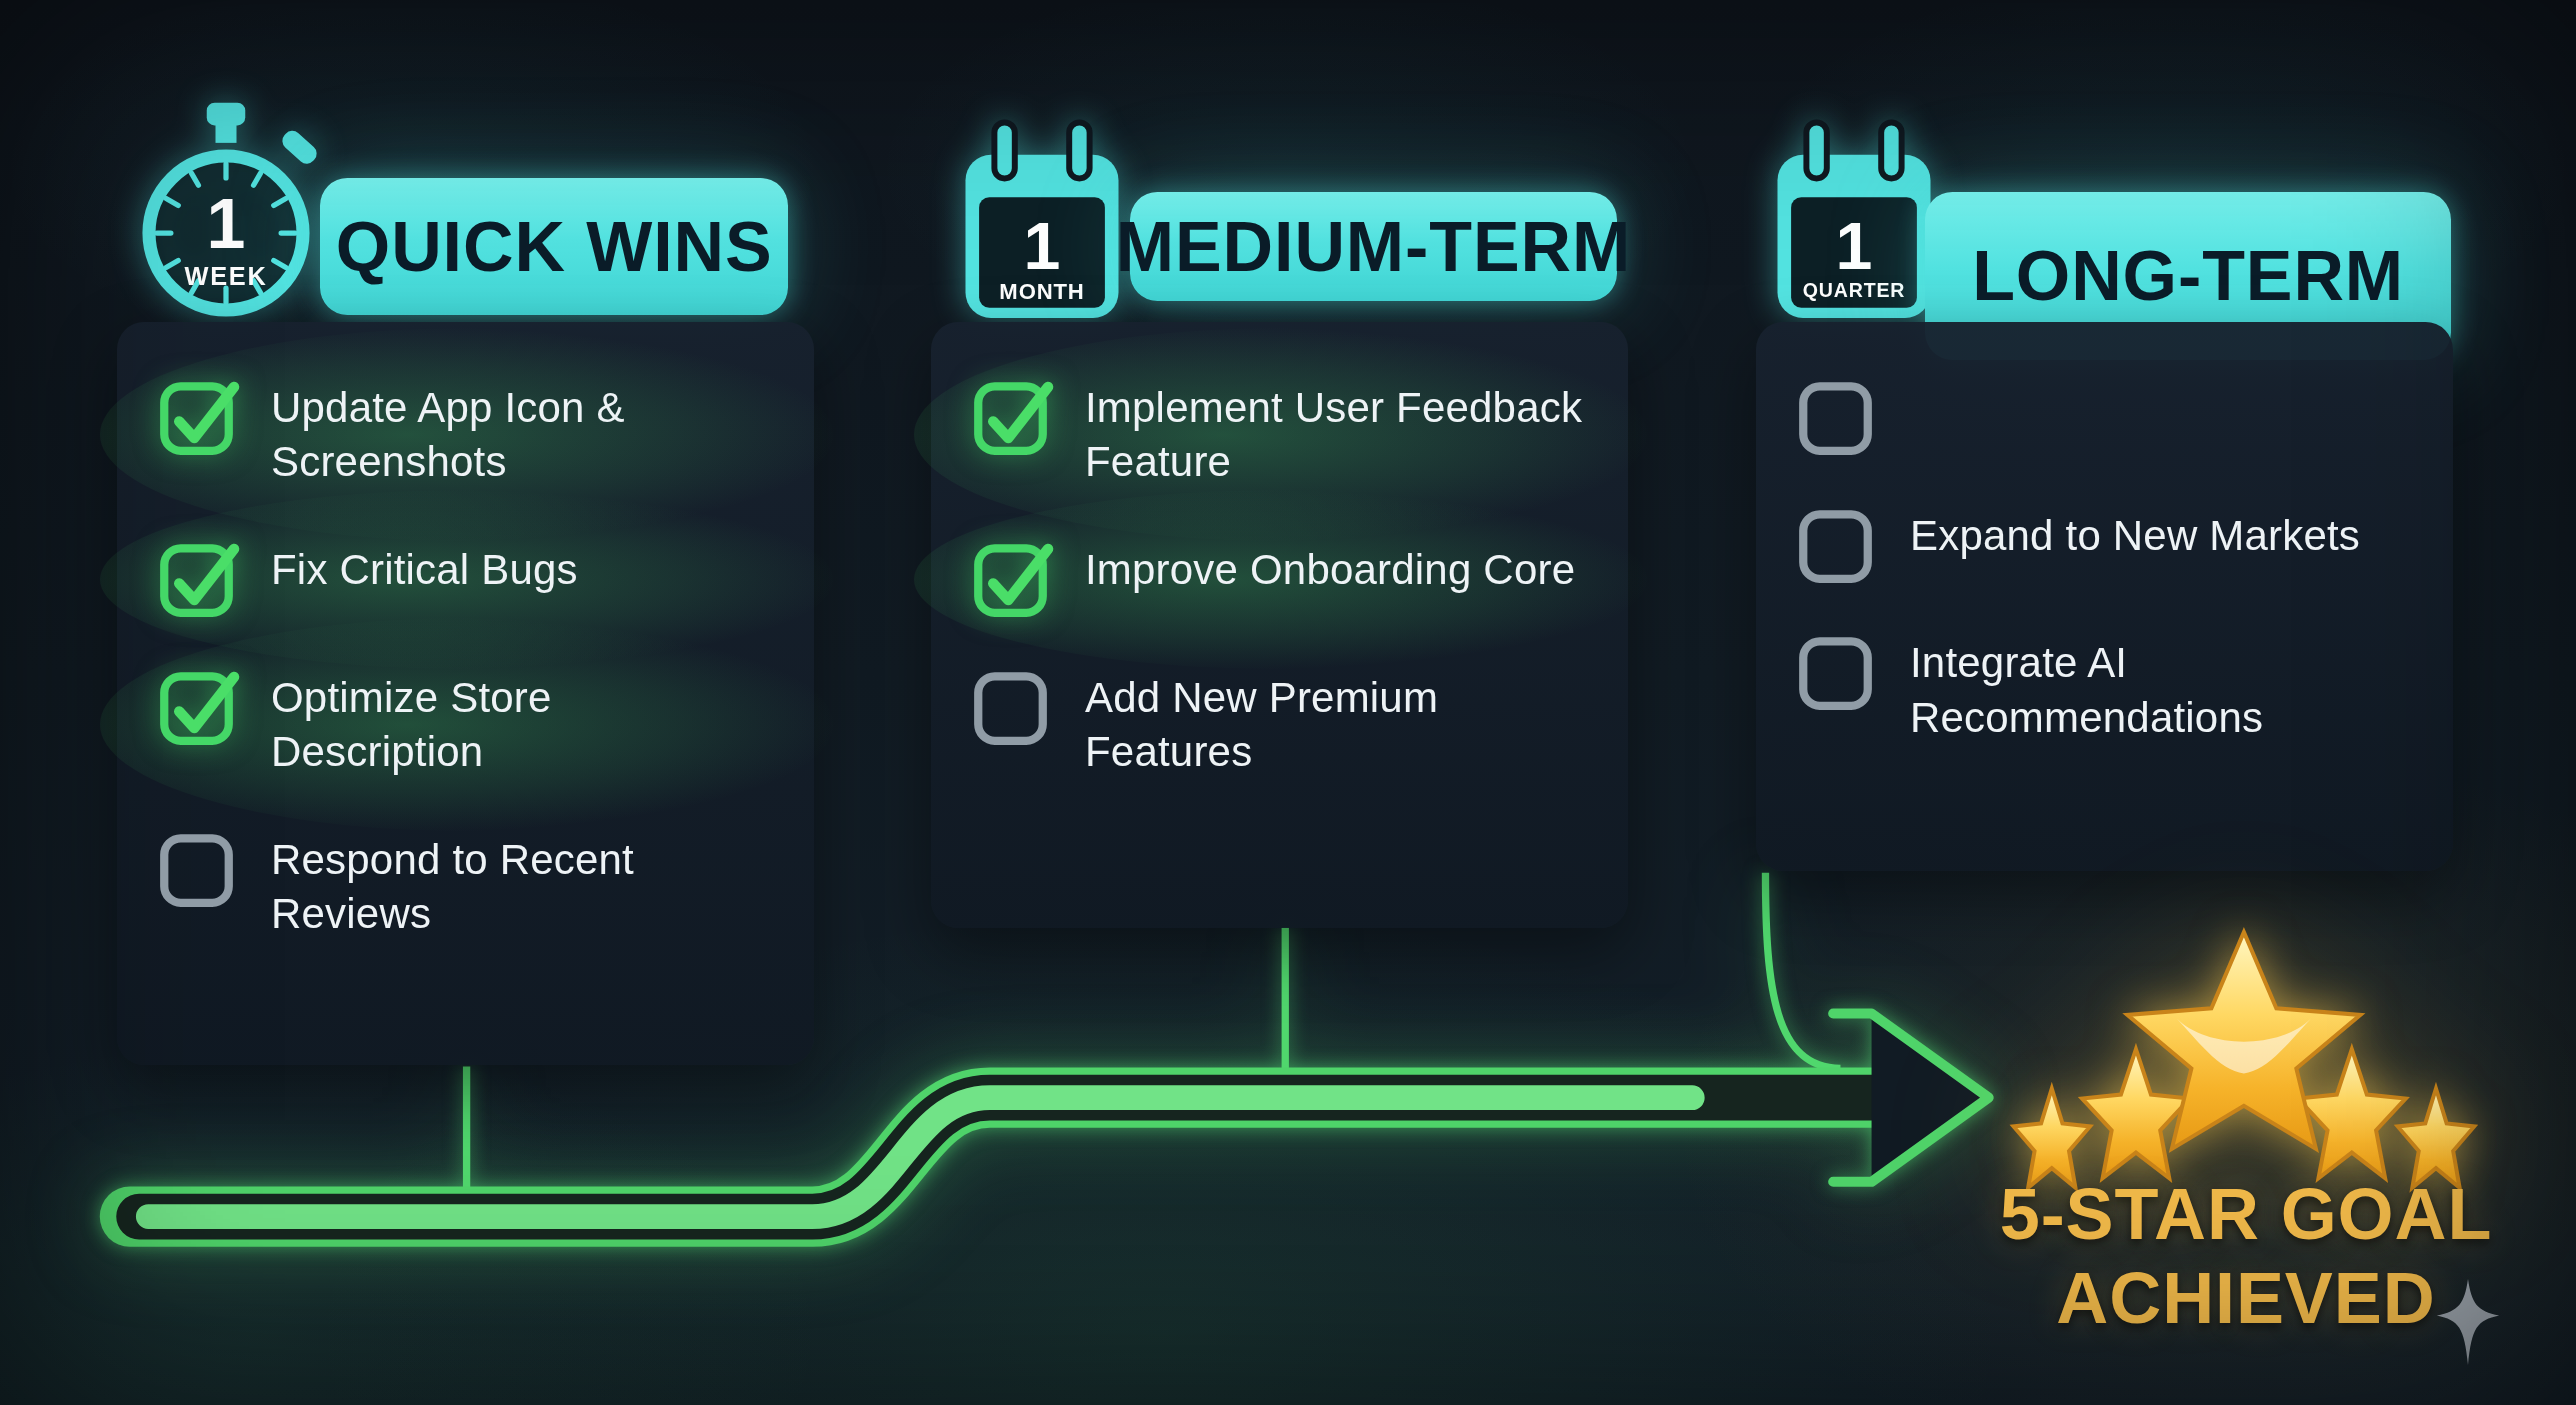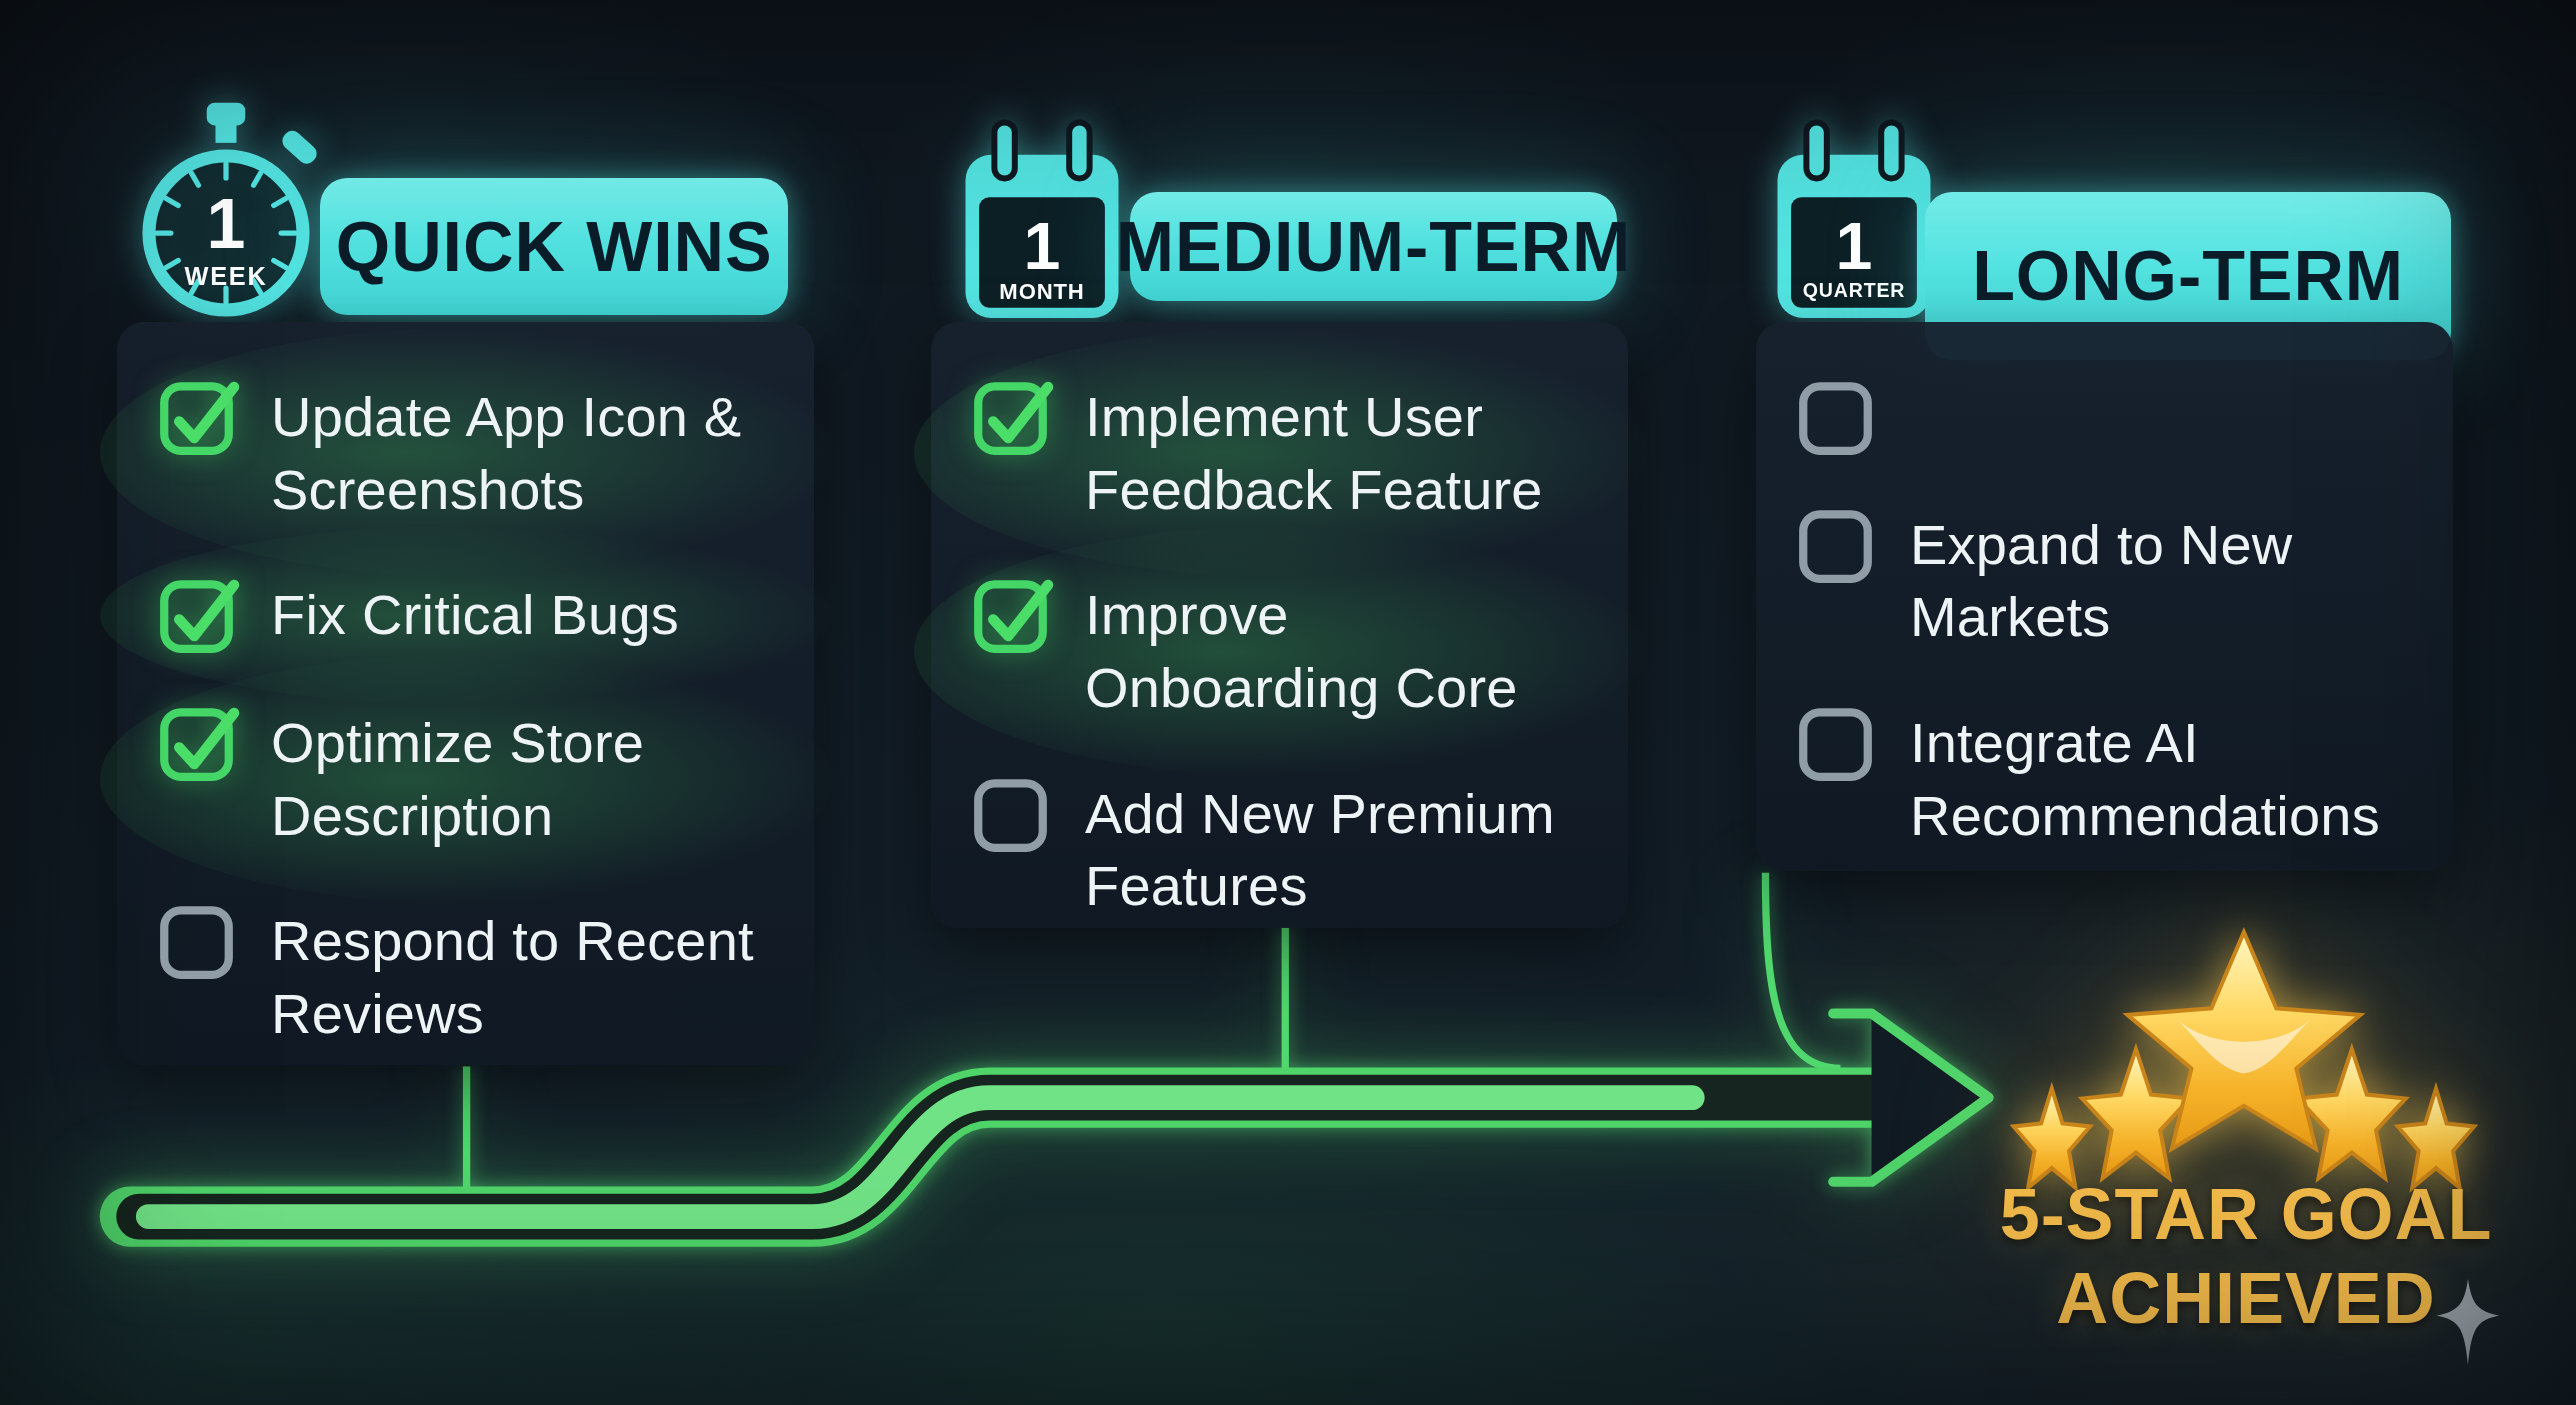--- a/index.html
+++ b/index.html
@@ -33,21 +33,21 @@
   .row{position:relative;display:flex;align-items:flex-start;gap:37px;}
   .row.checked::before{content:"";position:absolute;inset:-51px -59px;border-radius:50%;
     background:radial-gradient(ellipse at 42% 50%, rgba(74,222,110,.26), rgba(74,222,110,.10) 46%, transparent 72%);}
   .cb{width:75px;height:75px;flex:0 0 75px;overflow:visible;position:relative;z-index:1;margin-top:1.8px;}
   .cb-box{fill:none;stroke-width:11;}
   .row.checked .cb-box{stroke:#44d767;}
   .row.unchecked .cb-box{stroke:#909ca6;}
   .row.checked .cb{filter:drop-shadow(0 0 12.8px rgba(68,215,103,.55));}
   .cb-check{fill:none;stroke:#4ade68;stroke-width:14;stroke-linecap:round;stroke-linejoin:round;display:none;}
   .row.checked .cb-check{display:block;}
-  .label{position:relative;z-index:1;color:#eef3f6;font-size:56px;line-height:1.3;
+  .label{position:relative;z-index:1;color:#eef3f6;font-size:42px;line-height:1.3;
     font-weight:500;letter-spacing:0.2px;padding-top:1.8px;}
   .pill{
     position:absolute;display:flex;align-items:center;justify-content:center;
     background:linear-gradient(180deg,#76f1ed 0%,#53e3e1 45%,#41d5d4 100%);
     border-radius:27.4px;color:#0b1d29;font-weight:800;font-size:70px;letter-spacing:0.9px;
     box-shadow:0 0 27.4px rgba(80,226,222,.45), 0 0 101px rgba(80,226,222,.22);
     white-space:nowrap;
   }
   #col1 .pill{left:203px;right:25.6px;top:50px;height:137px;}
   #col2 .pill{left:199px;right:11px;top:55px;height:109px;text-align:center;}

